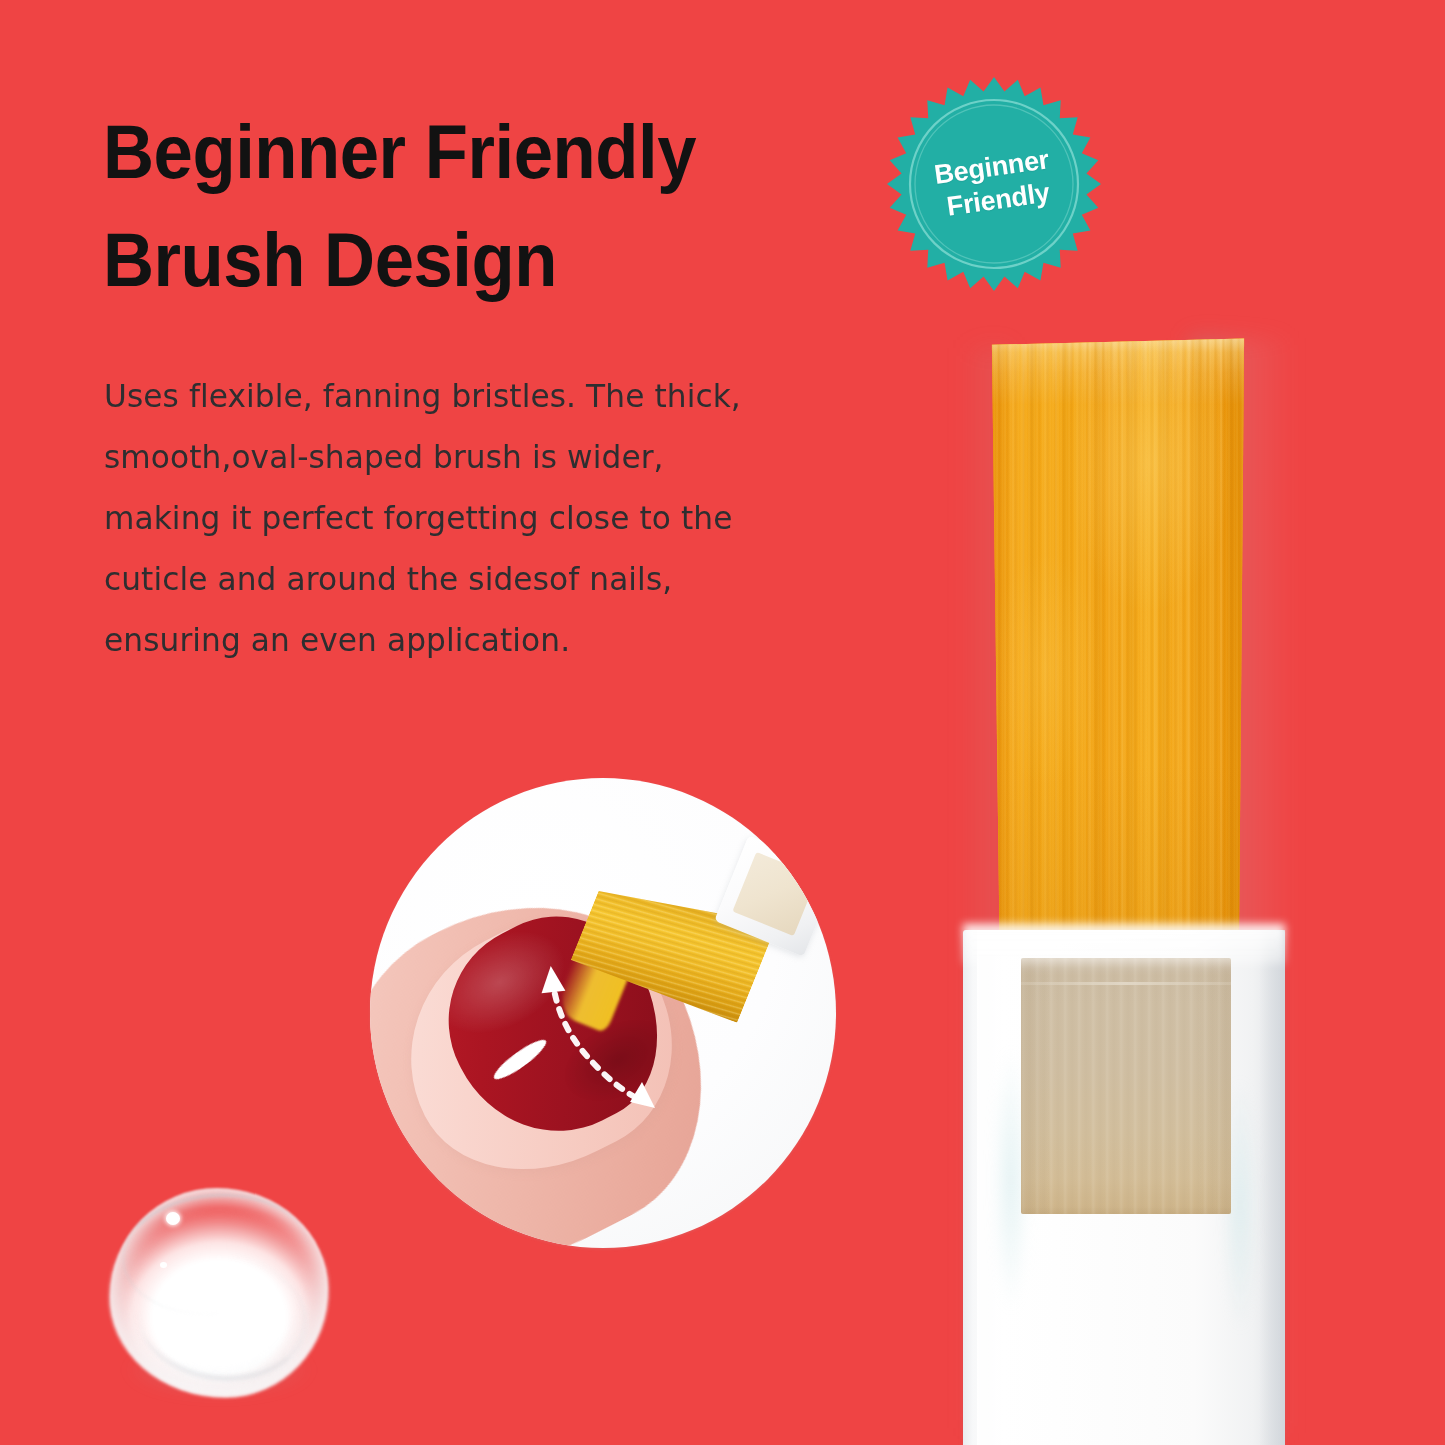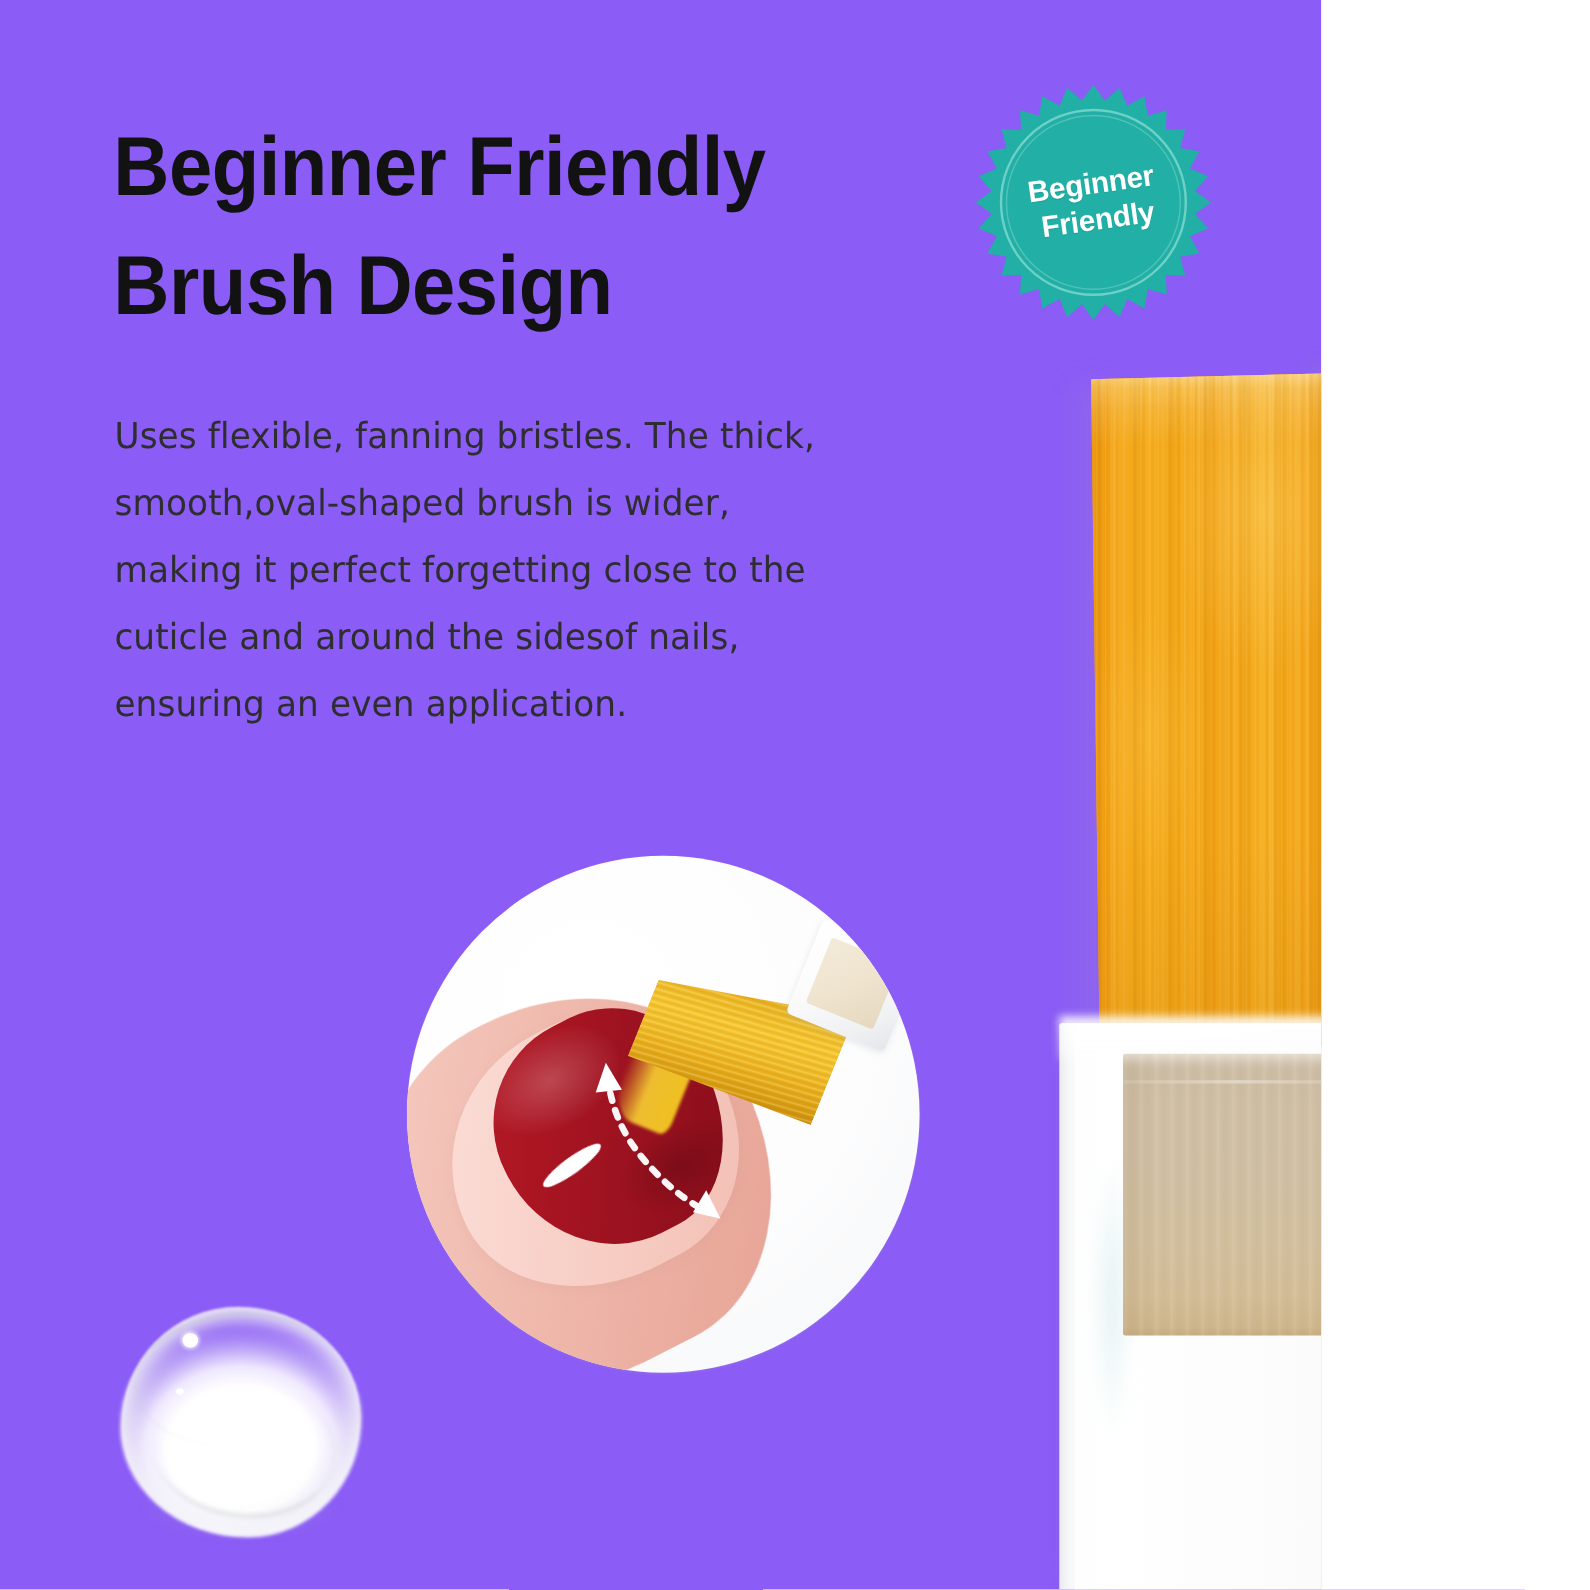--- a/index.html
+++ b/index.html
@@ -7,23 +7,23 @@
   html, body {
     width: 1445px;
     height: 1445px;
     background: #ffffff;
     font-family: "Liberation Sans", sans-serif;
     overflow: hidden;
   }
 
   .poster {
     position: relative;
-    width: 1201px;
+    width: 1445px;
     height: 1445px;
-    background: #8b5cf6;
+    background: #ef4444;
     overflow: hidden;
   }
 
   
   .headline {
     position: absolute;
     left: 103px;
     top: 98px;
     width: 760px;
     font-family: "Liberation Sans", sans-serif;

